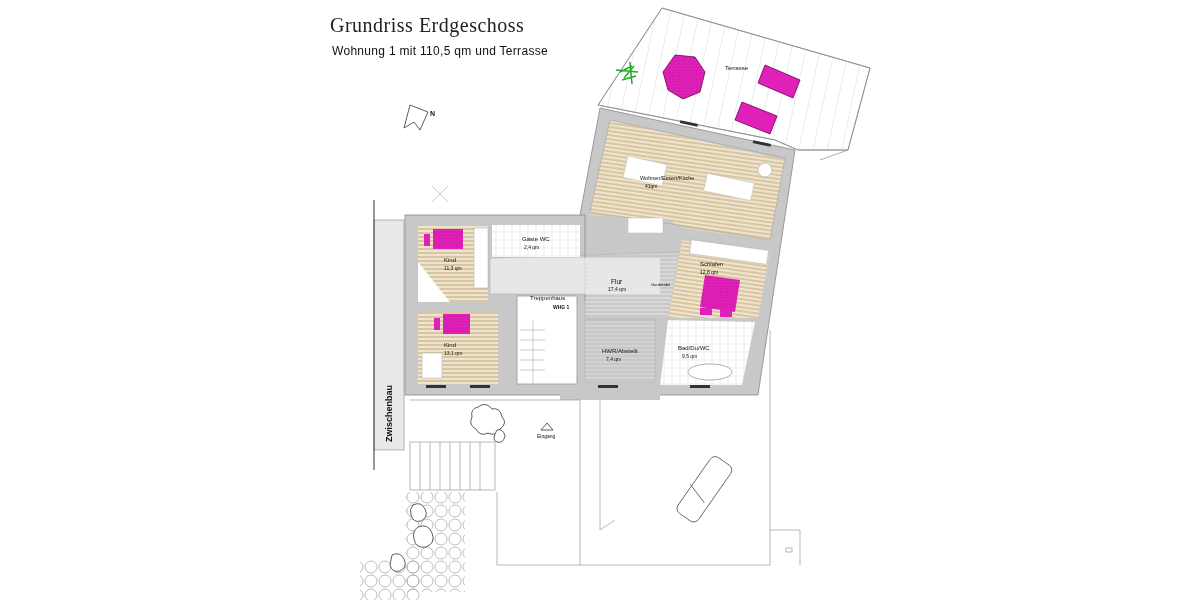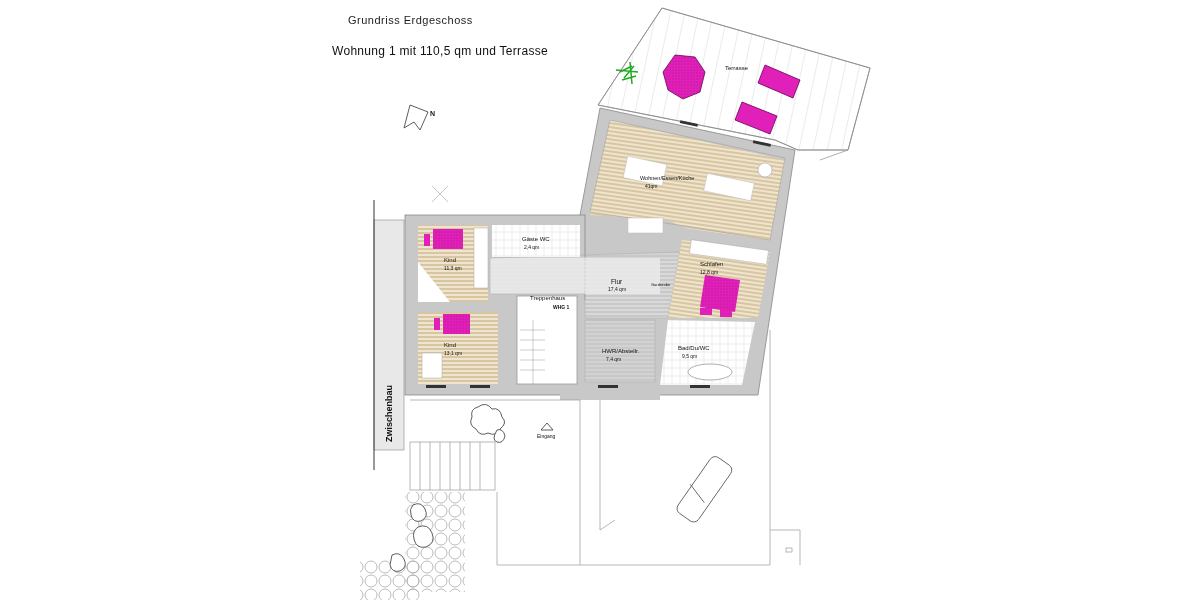--- a/index.html
+++ b/index.html
@@ -1,17 +1,17 @@
 <!DOCTYPE html>
 <html><head>
 <meta charset="utf-8">
 <style>
   html,body{margin:0;padding:0;background:#ffffff;}
   body{width:1200px;height:600px;position:relative;overflow:hidden;font-family:"Liberation Sans",sans-serif;}
-  .title{position:absolute;left:348px;top:14px;font-size:11px;color:#222;letter-spacing:0.5px;font-family:Liberation Sans, sans-serif;font-weight:normal;}
+  .title{position:absolute;left:330px;top:14px;font-size:20px;color:#222;letter-spacing:0.5px;font-family:Liberation Serif, serif;font-weight:normal;}
   .subtitle{position:absolute;left:332px;top:44px;font-size:12px;color:#111;letter-spacing:0.3px;font-family:Liberation Sans, sans-serif;}
   svg.plan{position:absolute;left:0;top:0;}
   .lbl{font-family:"Liberation Sans",sans-serif;fill:#111;}
 </style>
 </head>
 <body>
 
 <div class="title">Grundriss Erdgeschoss</div>
 <div class="subtitle">Wohnung 1 mit 110,5 qm und Terrasse</div>
 

